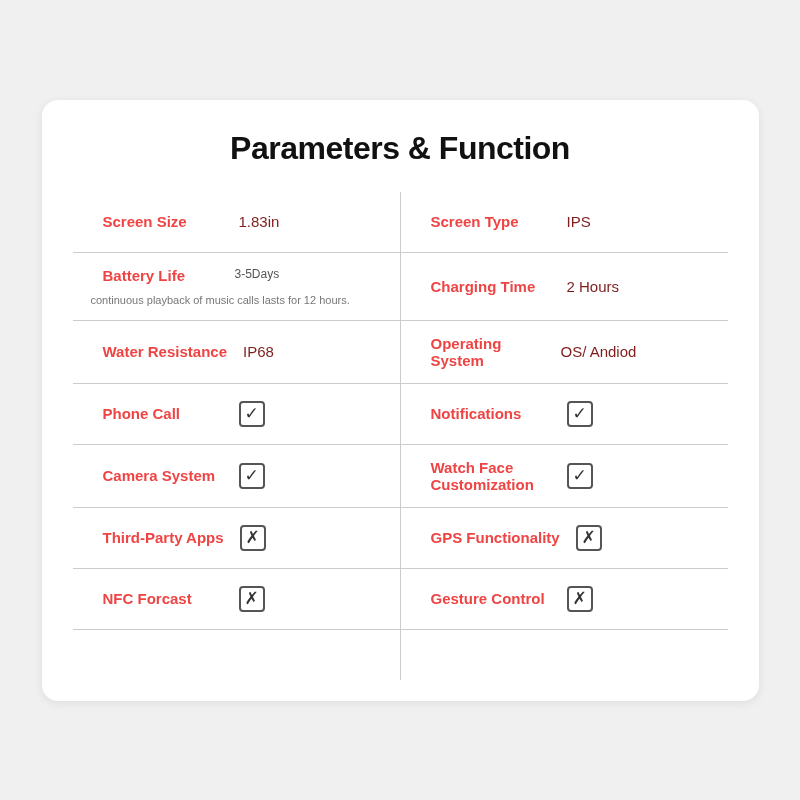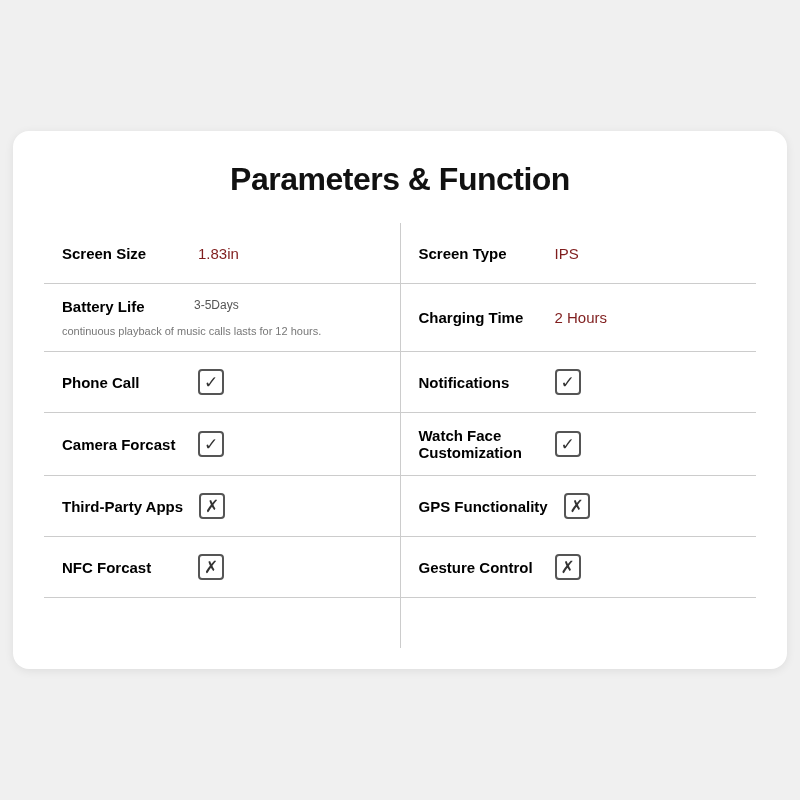--- a/index.html
+++ b/index.html
@@ -6,21 +6,21 @@
     body {
       width: 800px;
       height: 800px;
       background: #f0f0f0;
       font-family: 'Arial', sans-serif;
       display: flex;
       align-items: center;
       justify-content: center;
     }
     .container {
-      width: 774px;
+      width: 717px;
       background: #fff;
       border-radius: 16px;
       padding: 30px 30px 20px 30px;
       box-shadow: 0 2px 10px rgba(0,0,0,0.08);
     }
     .page-title {
       text-align: center;
       font-size: 32px;
       font-weight: 800;
       color: #111;
@@ -47,22 +47,23 @@
     .cell {
       padding: 14px 18px;
       display: flex;
       align-items: center;
       gap: 16px;
       min-height: 60px;
     }
     .cell-label {
       font-size: 15px;
       font-weight: 700;
-      color: #000000;
+      color: #ef4444;
       min-width: 120px;
+      margin-left: 12px;
     }
     .cell-value {
       font-size: 15px;
       color: #7f1d1d;
       font-weight: 400;
     }
     .checkbox {
       width: 26px;
       height: 26px;
       border: 2px solid #555;
@@ -153,39 +154,56 @@
           <td style="width: 50%;">
             <div class="cell">
               <span class="cell-label">Charging Time</span>
               <span class="cell-value">2 Hours</span>
             </div>
           </td>
         </tr>
         <tr>
           <td style="width: 50%; border-right: 1px solid rgb(204, 204, 204);">
             <div class="cell">
+              <span class="cell-label">Water Resistance</span>
+              <span class="cell-value">IP68</span>
+            </div>
+          </td>
+          <td style="width: 50%;">
+            <div class="cell os-cell">
+              <div class="os-label-row">
+                <span class="cell-label" style="white-space: pre-line;">Operating
+System</span>
+                <span class="cell-value">OS/ Andiod</span>
+              </div>
+            </div>
+          </td>
+        </tr>
+        <tr>
+          <td style="width: 50%; border-right: 1px solid rgb(204, 204, 204);">
+            <div class="cell">
               <span class="cell-label">Phone Call</span>
               <div class="checkbox">
                 <span class="check-yes">✓</span>
               </div>
             </div>
           </td>
           <td style="width: 50%;">
             <div class="cell">
               <span class="cell-label">Notifications</span>
               <div class="checkbox">
                 <span class="check-yes">✓</span>
               </div>
             </div>
           </td>
         </tr>
         <tr>
           <td style="width: 50%; border-right: 1px solid rgb(204, 204, 204);">
             <div class="cell">
-              <span class="cell-label">Camera Forcast</span>
+              <span class="cell-label">Camera System</span>
               <div class="checkbox">
                 <span class="check-yes">✓</span>
               </div>
             </div>
           </td>
           <td style="width: 50%;">
             <div class="cell">
               <span class="cell-label" style="white-space: pre-line;">Watch Face
 Customization</span>
               <div class="checkbox">

